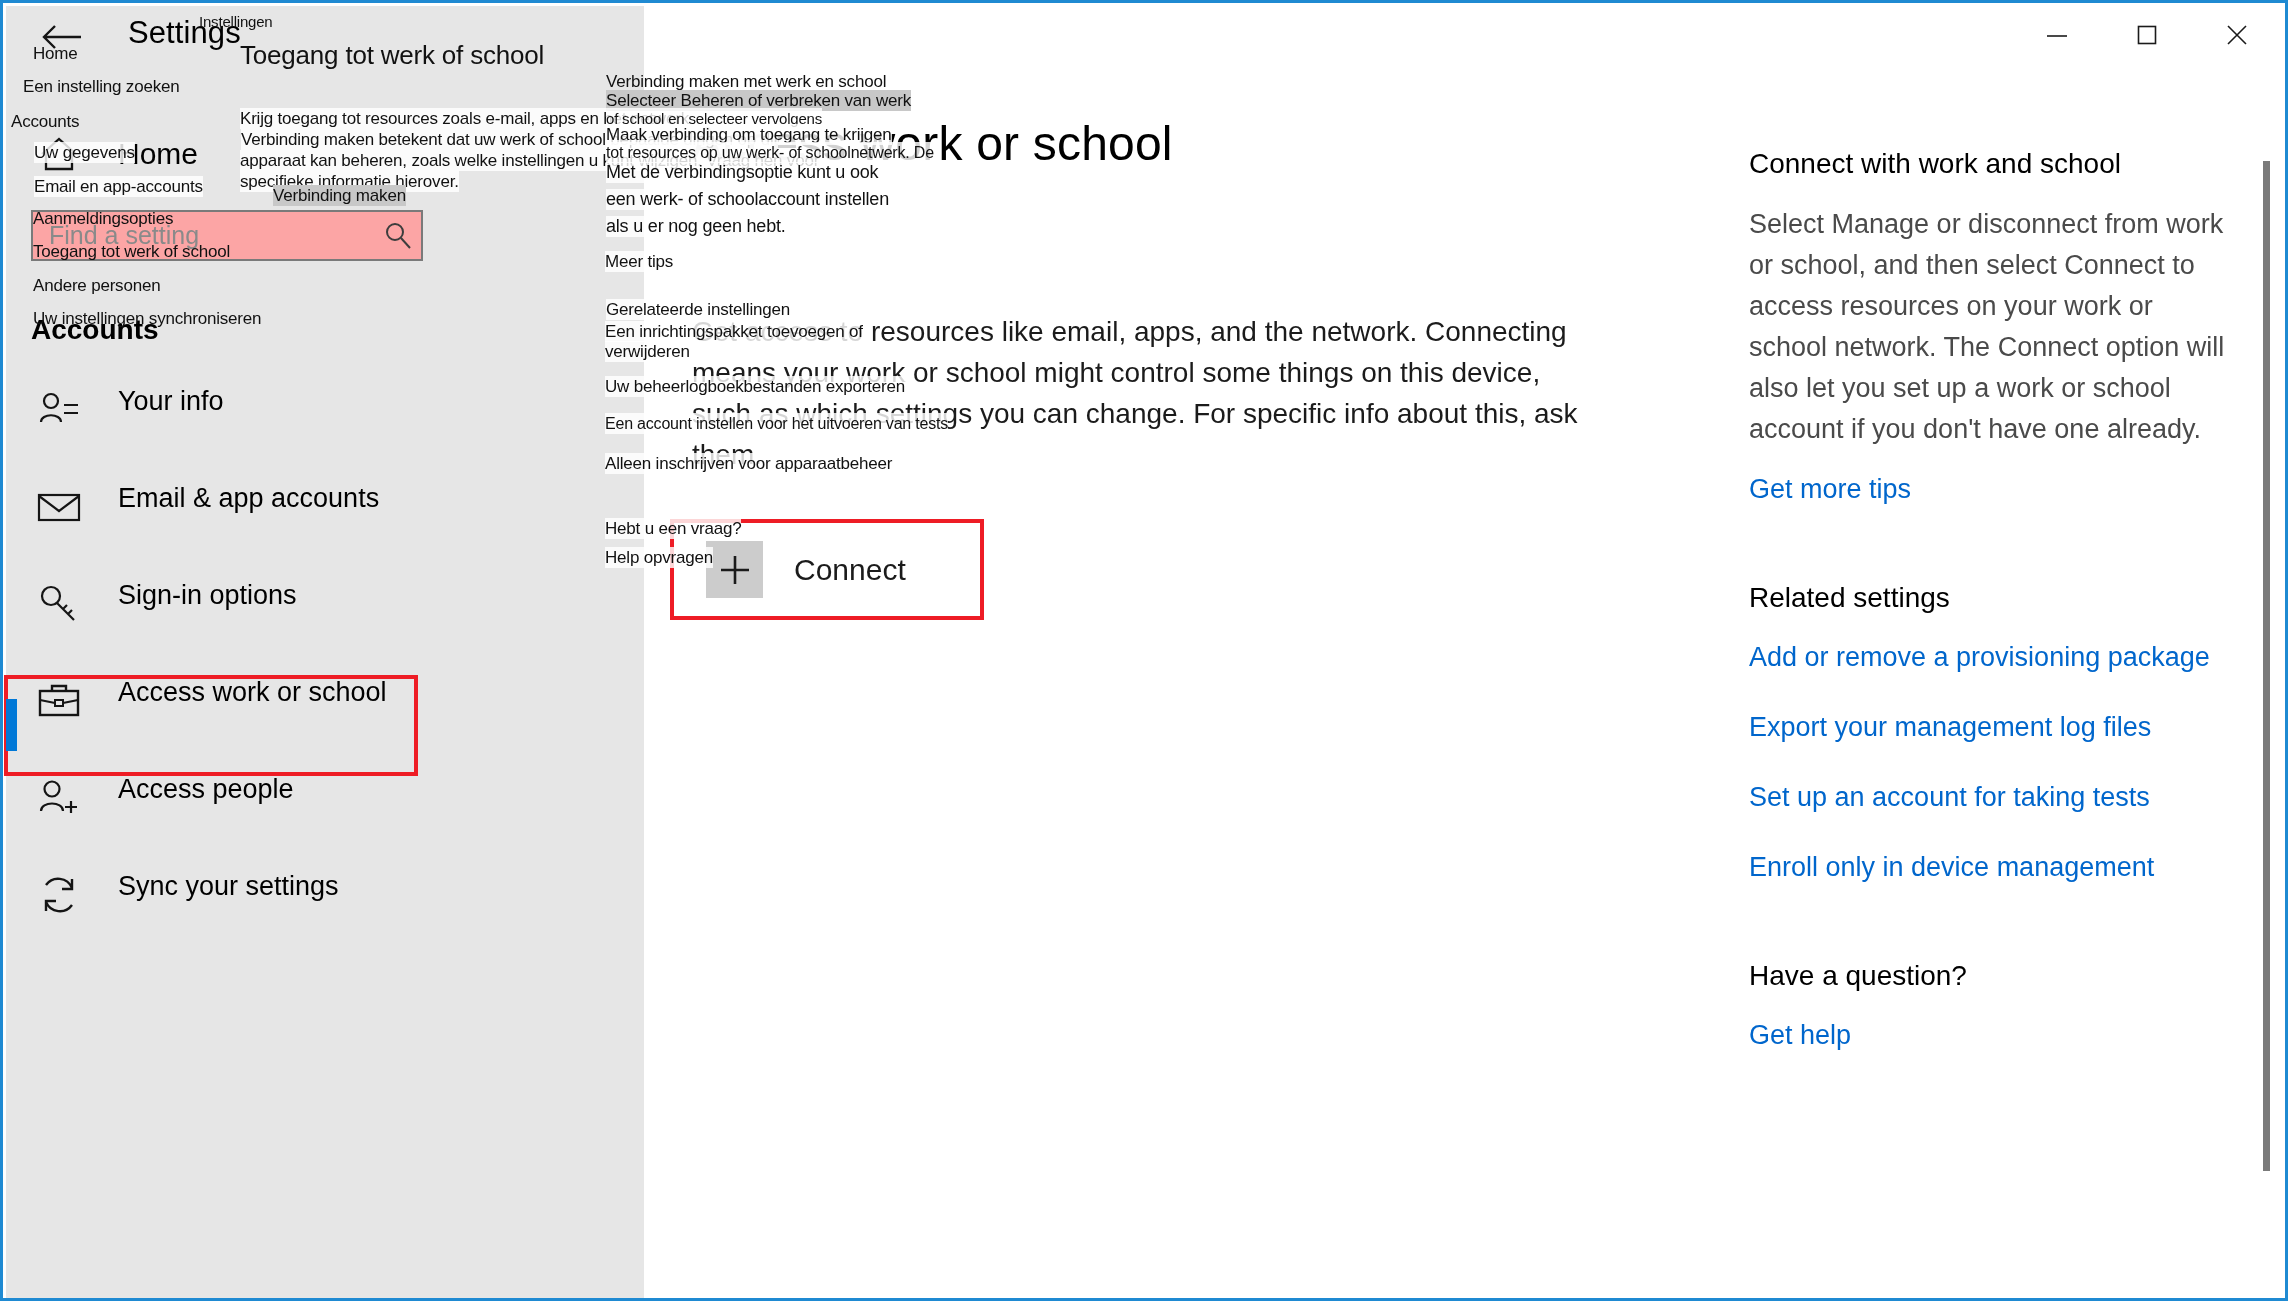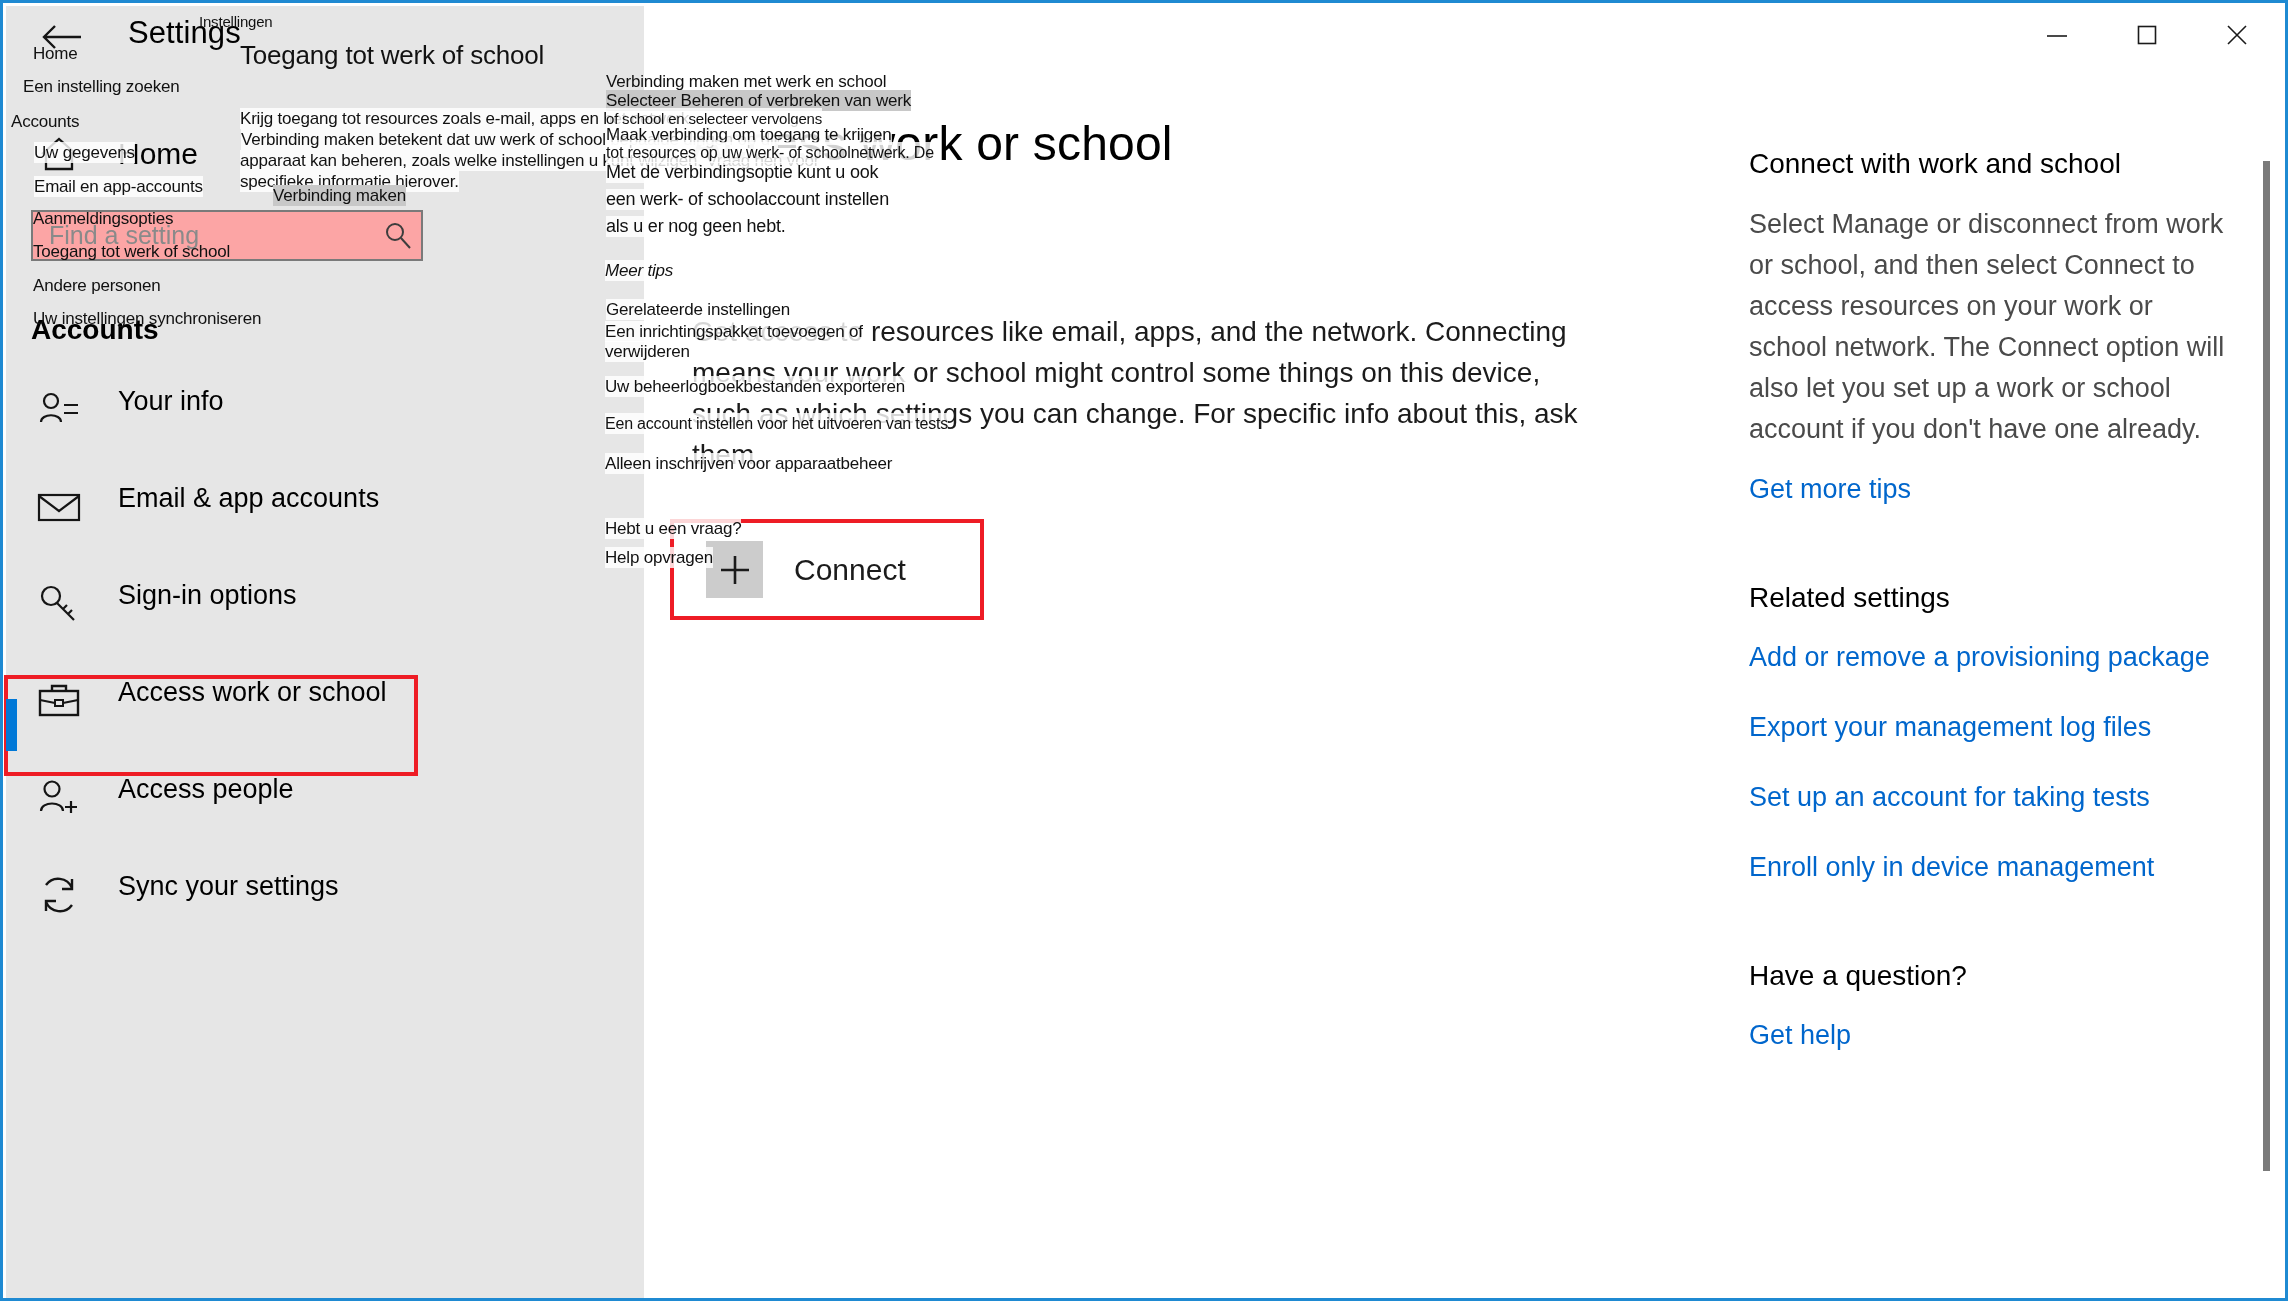--- a/index.html
+++ b/index.html
@@ -501,21 +501,21 @@
     <div class="ovl shade" style="left:270px; top:182px;">Verbinding maken</div>
 
     <div class="ovl plain" style="left:603px; top:68px;">Verbinding maken met werk en school</div>
     <div class="ovl shade" style="left:603px; top:87px;">Selecteer Beheren of verbreken van werk</div>
     <div class="ovl" style="left:603px; top:105px; font-size:15px;">of school en selecteer vervolgens</div>
     <div class="ovl" style="left:603px; top:121px;">Maak verbinding om toegang te krijgen</div>
     <div class="ovl" style="left:603px; top:139px; font-size:16px;">tot resources op uw werk- of schoolnetwerk. De</div>
     <div class="ovl" style="left:603px; top:159px; font-size:18px;">Met de verbindingsoptie kunt u ook</div>
     <div class="ovl" style="left:603px; top:186px; font-size:18px;">een werk- of schoolaccount instellen</div>
     <div class="ovl" style="left:603px; top:213px; font-size:18px;">als u er nog geen hebt.</div>
-    <div class="ovl" style="left:602px; top:257px;font-style:italic;">Meer tips</div>
+    <div class="ovl" style="left:602px; top:248px;">Meer tips</div>
 
     <div class="ovl" style="left:603px; top:296px;">Gerelateerde instellingen</div>
     <div class="ovl" style="left:602px; top:318px;">Een inrichtingspakket toevoegen of</div>
     <div class="ovl" style="left:602px; top:338px;">verwijderen</div>
     <div class="ovl" style="left:602px; top:373px;">Uw beheerlogboekbestanden exporteren</div>
     <div class="ovl" style="left:602px; top:410px; font-size:16px;">Een account instellen voor het uitvoeren van tests</div>
     <div class="ovl" style="left:602px; top:450px;">Alleen inschrijven voor apparaatbeheer</div>
     <div class="ovl" style="left:602px; top:515px;">Hebt u een vraag?</div>
     <div class="ovl" style="left:602px; top:544px;">Help opvragen</div>
   </div>

